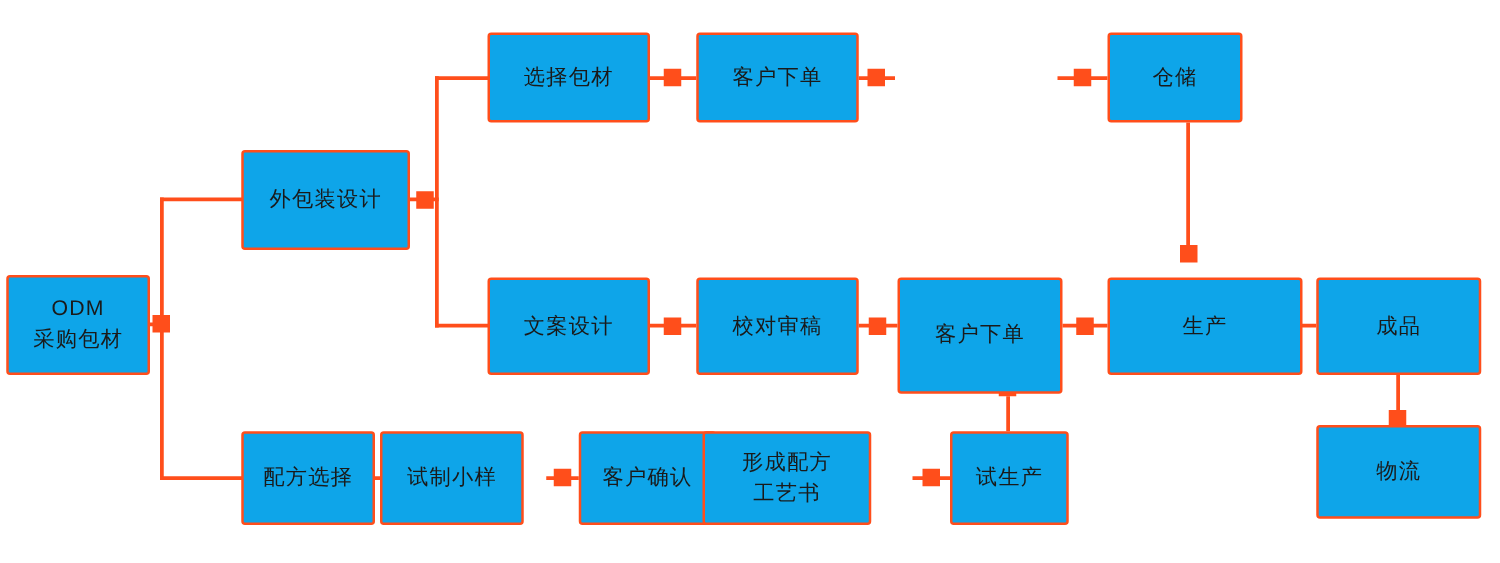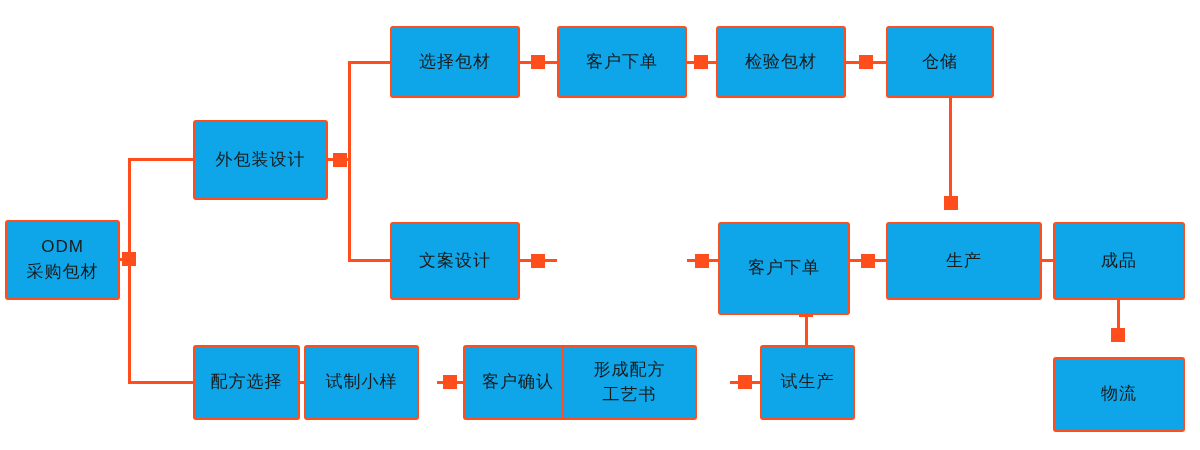--- a/index.html
+++ b/index.html
@@ -112,29 +112,29 @@
   <div class="node" style="left:193px;top:120px;width:135px;height:80px">
     <span class="label">外包装设计</span>
   </div>
 
   <div class="node" style="left:390px;top:26px;width:130px;height:72px">
     <span class="label">选择包材</span>
   </div>
   <div class="node" style="left:557px;top:26px;width:130px;height:72px">
     <span class="label">客户下单</span>
   </div>
-  <div class="node" style="left:716px;top:26px;width:130px;height:72px">
-    <span class="label">检验包材</span>
-  </div>
   <div class="node" style="left:886px;top:26px;width:108px;height:72px">
     <span class="label">仓储</span>
   </div>
 
   <div class="node" style="left:390px;top:222px;width:130px;height:78px">
     <span class="label">文案设计</span>
+  </div>
+  <div class="node" style="left:557px;top:222px;width:130px;height:78px">
+    <span class="label">校对审稿</span>
   </div>
   <div class="node" style="left:718px;top:222px;width:132px;height:93px">
     <span class="label">客户下单</span>
   </div>
   <div class="node" style="left:886px;top:222px;width:156px;height:78px">
     <span class="label">生产</span>
   </div>
   <div class="node" style="left:193px;top:345px;width:107px;height:75px">
     <span class="label">配方选择</span>
   </div>
@@ -149,17 +149,17 @@
     <span class="label">客户确认</span>
   </div>
   <div class="node" style="left:562px;top:345px;width:135px;height:75px">
     <span class="label">形成配方
 工艺书</span>
   </div>
   <div class="node" style="left:760px;top:345px;width:95px;height:75px">
     <span class="label">试生产</span>
   </div>
 
-  <div class="node" style="left:1053px;top:357px;width:132px;height:75px">
+  <div class="node" style="left:1053px;top:340px;width:132px;height:75px">
     <span class="label">物流</span>
   </div>
 
 </div>
 
 </body></html>

